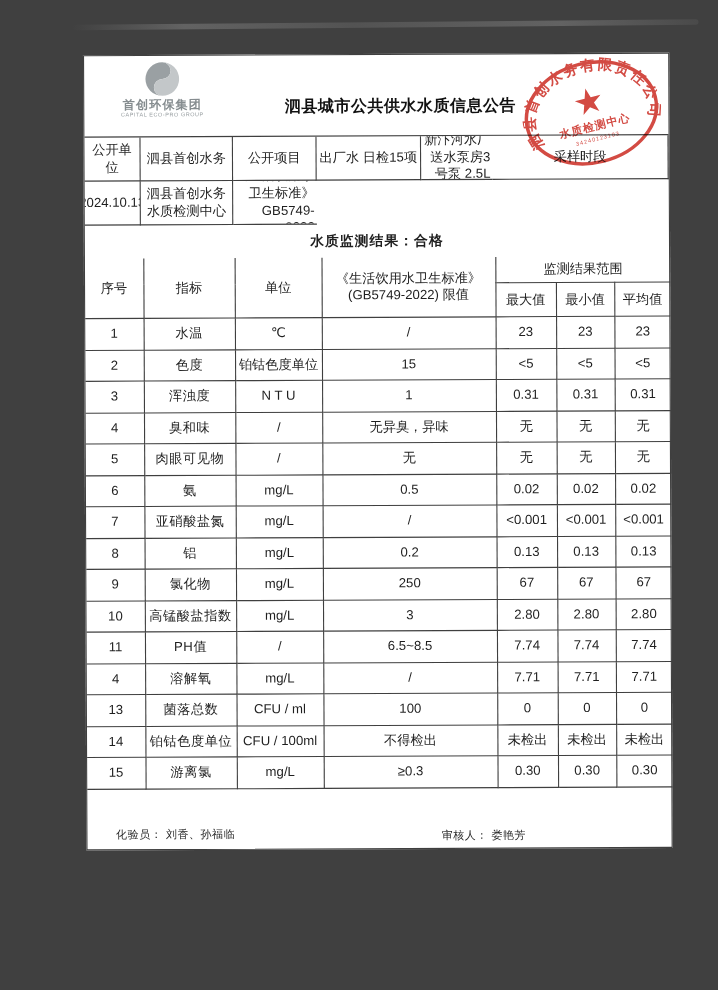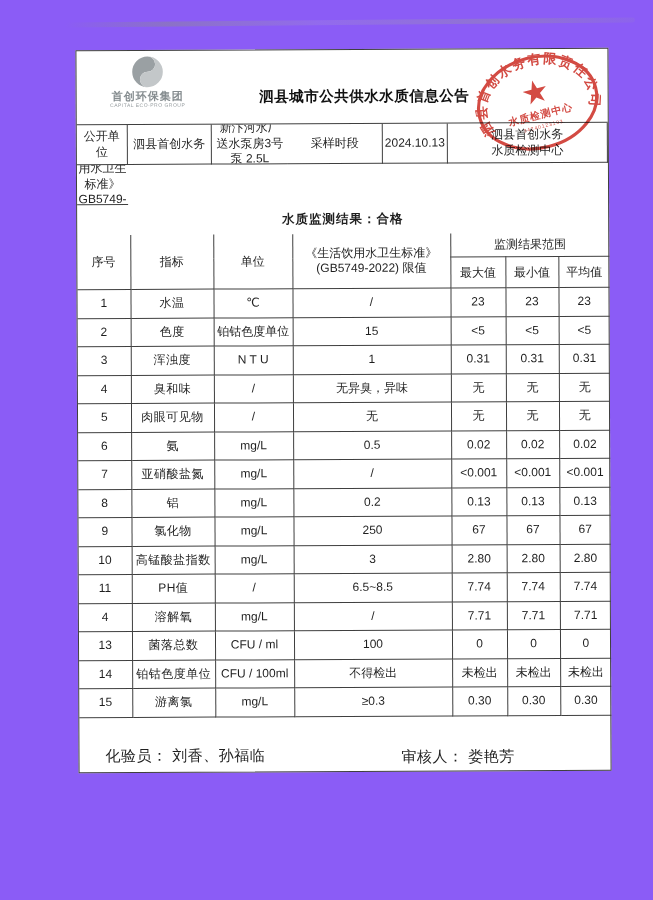--- a/index.html
+++ b/index.html
@@ -9,21 +9,21 @@
     --logo-gray:#858c8f;
   }
   html,body{margin:0;padding:0;}
   body{
     width:653px;height:900px;
     background:#fdfdfd;
     font-family:"Liberation Sans","DejaVu Sans",sans-serif;
     color:var(--ink);
     -webkit-font-smoothing:antialiased;
   }
-  .page{position:relative;width:653px;height:900px;overflow:hidden;background:#8b5cf6;}
+  .page{position:relative;width:653px;height:900px;overflow:hidden;background:#404040;}
   .scan-streak{
     position:absolute;top:20px;left:65px;width:570px;height:5px;
     background:linear-gradient(90deg,rgba(150,150,150,0) 0%,rgba(140,140,140,.45) 18%,rgba(190,190,190,.15) 45%,rgba(150,150,150,.4) 78%,rgba(160,160,160,.1) 100%);
     transform:rotate(-0.5deg);border-radius:3px;
   }
   .doc{
     position:absolute;left:77px;top:49px;width:533px;height:723px;
     box-sizing:border-box;border:1.6px solid var(--bc);
     background:#fff;
     display:flex;flex-direction:column;
@@ -53,21 +53,21 @@
     grid-template-columns:51px 84px 76px 95px 65px 1fr;
     grid-auto-rows:40px;
     border-top:1px solid var(--bc);
   }
   .ig-cell{
     border-right:1px solid var(--bc);border-bottom:1px solid var(--bc);
     display:flex;align-items:center;justify-content:center;
     text-align:center;white-space:pre-line;
     font-size:12px;line-height:1.3;padding:0 2px;overflow:hidden;
   }
-  .ig-cell.last{border-right:none;}
+  .ig-cell.last{border-right:none;text-align:right;}
   
   .result-band{
     height:30px;flex:none;display:flex;align-items:center;justify-content:center;
     font-size:12.5px;font-weight:600;letter-spacing:1px;
   }
   
   .main-table{flex:none;width:100%;border-collapse:collapse;table-layout:fixed;}
   .main-table th,.main-table td{
     border:1px solid var(--bc);text-align:center;vertical-align:middle;
     font-weight:normal;font-size:12px;padding:0 1px;white-space:pre-line;line-height:1.25;
@@ -77,21 +77,21 @@
   .main-table tr>*:last-child{border-right:none;}
   .main-table thead tr:first-child>*{border-top:none;}
   .main-table tbody tr:last-child>*{border-bottom:1px solid var(--bc);}
   .h-group{height:23px;margin-top:44px;}
   .h-sub{height:30px;}
   .h-limit{font-size:11px;}
   .main-table tbody tr{height:28.5px;}
   .c-ind{letter-spacing:.5px;}
   
   .footer{flex:1;position:relative;}
-  .f-item{position:absolute;bottom:6px;font-size:15px;letter-spacing:.5px;}
+  .f-item{position:absolute;bottom:6px;font-size:10px;letter-spacing:.5px;}
   .f-tester{left:26px;}
   .f-reviewer{left:322px;bottom:4px;}
 </style>
 </head>
 <body>
 
 <div class="page">
   <div class="scan-streak"></div>
 
   <div class="doc">
@@ -120,20 +120,22 @@
           <path fill="#cf3b33" transform="translate(100,64)" d="M0,-20 L4.49,-6.18 L19.02,-6.18 L7.27,2.36 L11.76,16.18 L0,7.64 L-11.76,16.18 L-7.27,2.36 L-19.02,-6.18 L-4.49,-6.18 Z"></path>
           <text class="stamp-center" x="100" y="105" text-anchor="middle">水质检测中心</text>
           <text class="stamp-code" x="100" y="121" text-anchor="middle">34240123103</text>
         </svg>
       </div>
     </div>
 
     <div class="info-grid">
       <div class="ig-cell">公开单位</div>
       <div class="ig-cell">泗县首创水务</div>
+      <div class="ig-cell">公开项目</div>
+      <div class="ig-cell">出厂水 日检15项</div>
       <div class="ig-cell last">新汴河水厂
 送水泵房3号泵  2.5L</div>
 
       <div class="ig-cell">采样时段</div>
       <div class="ig-cell">2024.10.13</div>
       <div class="ig-cell">泗县首创水务
 水质检测中心</div>
       <div class="ig-cell last">《生活饮用水卫生标准》
 GB5749-2022</div>
     </div>

